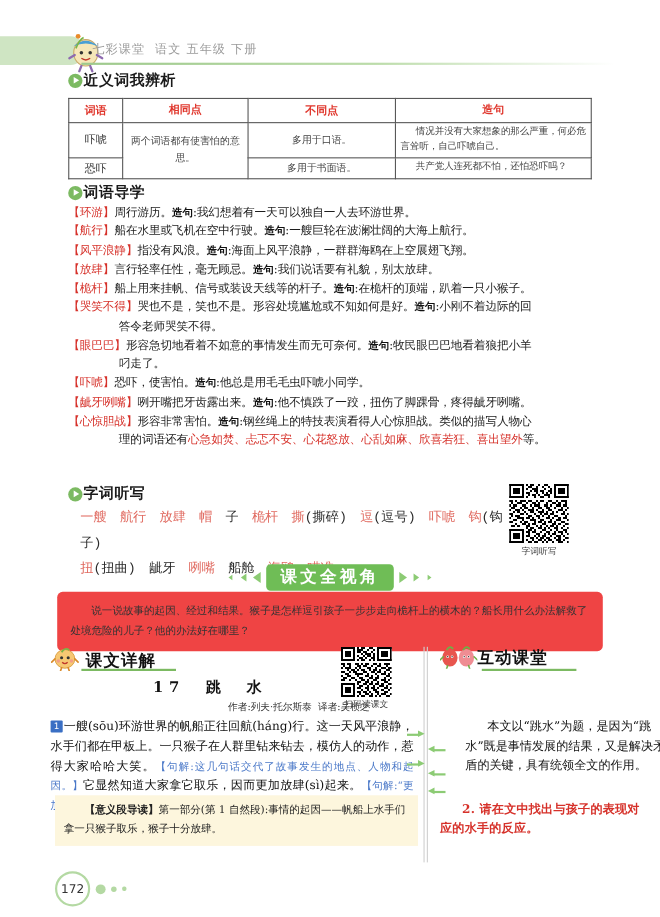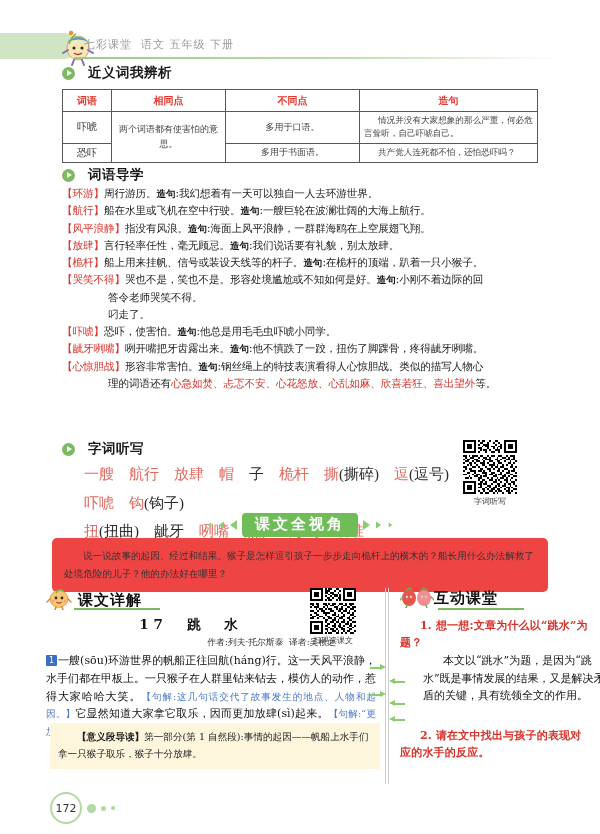--- a/index.html
+++ b/index.html
@@ -25,21 +25,21 @@
     position:absolute;left:74px;top:29px;width:485px;height:1.5px;
     background:linear-gradient(to right,#9ec98c 0%,#bcdcaa 55%,#ffffff 100%);
   }
   .header-text{
     position:absolute;left:84px;top:9px;
     font-size:11px;color:#9a9a9a;letter-spacing:1px;
     white-space:nowrap;
   }
 
   
-  .sec-head{position:absolute;display:flex;align-items:center;gap:13px;}
+  .sec-head{position:absolute;display:flex;align-items:center;gap:1px;}
   .bullet{
     width:13px;height:13px;border-radius:50%;
     background:#7cba62;position:relative;flex:none;
   }
   .bullet:after{
     content:"";position:absolute;left:5px;top:3.2px;
     border-left:5px solid #ffffff;
     border-top:3.4px solid transparent;
     border-bottom:3.4px solid transparent;
   }
@@ -66,23 +66,23 @@
     font-family:"DejaVu Serif","Liberation Serif",serif;}
   .g-line{font-size:10.6px;line-height:1.63;color:#1c1c1c;
     text-indent:0;margin:0;letter-spacing:-.1px;}
   .g-line.ind{padding-left:46px;}
   .g-word{color:#d6312a;}
   .g-lbl{font-weight:bold;color:#111;
     font-family:"DejaVu Sans","Liberation Sans",sans-serif;font-size:9.6px;}
   .g-red{color:#d6312a;}
 
   
-  .dict-words{position:absolute;left:84px;top:460px;width:390px;
-    font-family:Liberation Serif, serif;
-    font-size:15px;line-height:1.9;color:#2a2a2a;}
+  .dict-words{position:absolute;left:73px;top:460px;width:390px;
+    font-family:Liberation Mono, monospace;
+    font-size:12px;line-height:1.9;color:#2a2a2a;}
   .dw-r{color:#e0695f;}
   .dw-k{color:#2a2a2a;}
   .qr-dict{position:absolute;left:463px;top:440px;text-align:center;}
   .qr{width:54px;height:54px;display:block;}
   .qr-cap{font-size:8px;color:#3a3a3a;margin-top:2px;
     font-family:"DejaVu Serif","Liberation Serif",serif;}
 
   
   .fv-banner{position:absolute;left:0;top:513px;width:600px;
     display:flex;align-items:center;justify-content:center;gap:5px;}
@@ -223,20 +223,21 @@
   </div>
 
   <div class="guide" id="guide-list">
       <div class="g-line"><span class="g-word">【环游】</span>周行游历。<span class="g-lbl">造句</span>:我幻想着有一天可以独自一人去环游世界。</div>
       <div class="g-line"><span class="g-word">【航行】</span>船在水里或飞机在空中行驶。<span class="g-lbl">造句</span>:一艘巨轮在波澜壮阔的大海上航行。</div>
       <div class="g-line"><span class="g-word">【风平浪静】</span>指没有风浪。<span class="g-lbl">造句</span>:海面上风平浪静，一群群海鸥在上空展翅飞翔。</div>
       <div class="g-line"><span class="g-word">【放肆】</span>言行轻率任性，毫无顾忌。<span class="g-lbl">造句</span>:我们说话要有礼貌，别太放肆。</div>
       <div class="g-line"><span class="g-word">【桅杆】</span>船上用来挂帆、信号或装设天线等的杆子。<span class="g-lbl">造句</span>:在桅杆的顶端，趴着一只小猴子。</div>
       <div class="g-line"><span class="g-word">【哭笑不得】</span>哭也不是，笑也不是。形容处境尴尬或不知如何是好。<span class="g-lbl">造句</span>:小刚不着边际的回</div>
       <div class="g-line ind">答令老师哭笑不得。</div>
+      <div class="g-line"><span class="g-word">【眼巴巴】</span>形容急切地看着不如意的事情发生而无可奈何。<span class="g-lbl">造句</span>:牧民眼巴巴地看着狼把小羊</div>
       <div class="g-line ind">叼走了。</div>
       <div class="g-line"><span class="g-word">【吓唬】</span>恐吓，使害怕。<span class="g-lbl">造句</span>:他总是用毛毛虫吓唬小同学。</div>
       <div class="g-line"><span class="g-word">【龇牙咧嘴】</span>咧开嘴把牙齿露出来。<span class="g-lbl">造句</span>:他不慎跌了一跤，扭伤了脚踝骨，疼得龇牙咧嘴。</div>
       <div class="g-line"><span class="g-word">【心惊胆战】</span>形容非常害怕。<span class="g-lbl">造句</span>:钢丝绳上的特技表演看得人心惊胆战。类似的描写人物心</div>
       <div class="g-line ind">理的词语还有<span class="g-red">心急如焚、忐忑不安、心花怒放、心乱如麻、欣喜若狂、喜出望外</span>等。</div>
     </div>
 
   <div class="sec-head" style="left:62px;top:440px;">
     <span class="bullet"></span>
     <span class="sec-title">字词听写</span>
@@ -691,23 +692,20 @@
         <circle cx="26" cy="11" r="1.2" fill="#fff"></circle>
       <circle cx="22" cy="11" r=".6" fill="#222"></circle>
         <circle cx="26" cy="11" r=".6" fill="#222"></circle>
       <path d="M31 11 L34 14" stroke="#6fb046" stroke-width="1.4" stroke-linecap="round"></path>
       <path d="M26 19 L27 22" stroke="#6fb046" stroke-width="1.4" stroke-linecap="round"></path>
     </svg>
     <span class="hd-title">互动课堂</span>
   </div>
   <div class="hd-underline" style="left:438px;top:608px;width:86px;"></div>
 
-  <div class="rq rq-q" style="top:617px;">
-    <span>1.</span>&nbsp;<span>想一想:文章为什么以“跳水”为题？</span>
-  </div>
   <div class="rq rq-a" style="top:652px;margin-left:23px;">本文以“跳水”为题，是因为“跳水”既是事情发展的结果，又是解决矛盾的关键，具有统领全文的作用。</div>
 
   <div class="rq rq-q" style="top:727px;">
     <span>2.</span>&nbsp;<span>请在文中找出与孩子的表现对应的水手的反应。</span>
   </div>
 
   <div class="arrow" style="left:370px;top:664px;">
       <div class="shaft"></div>
       <div class="head"></div>
     </div>

